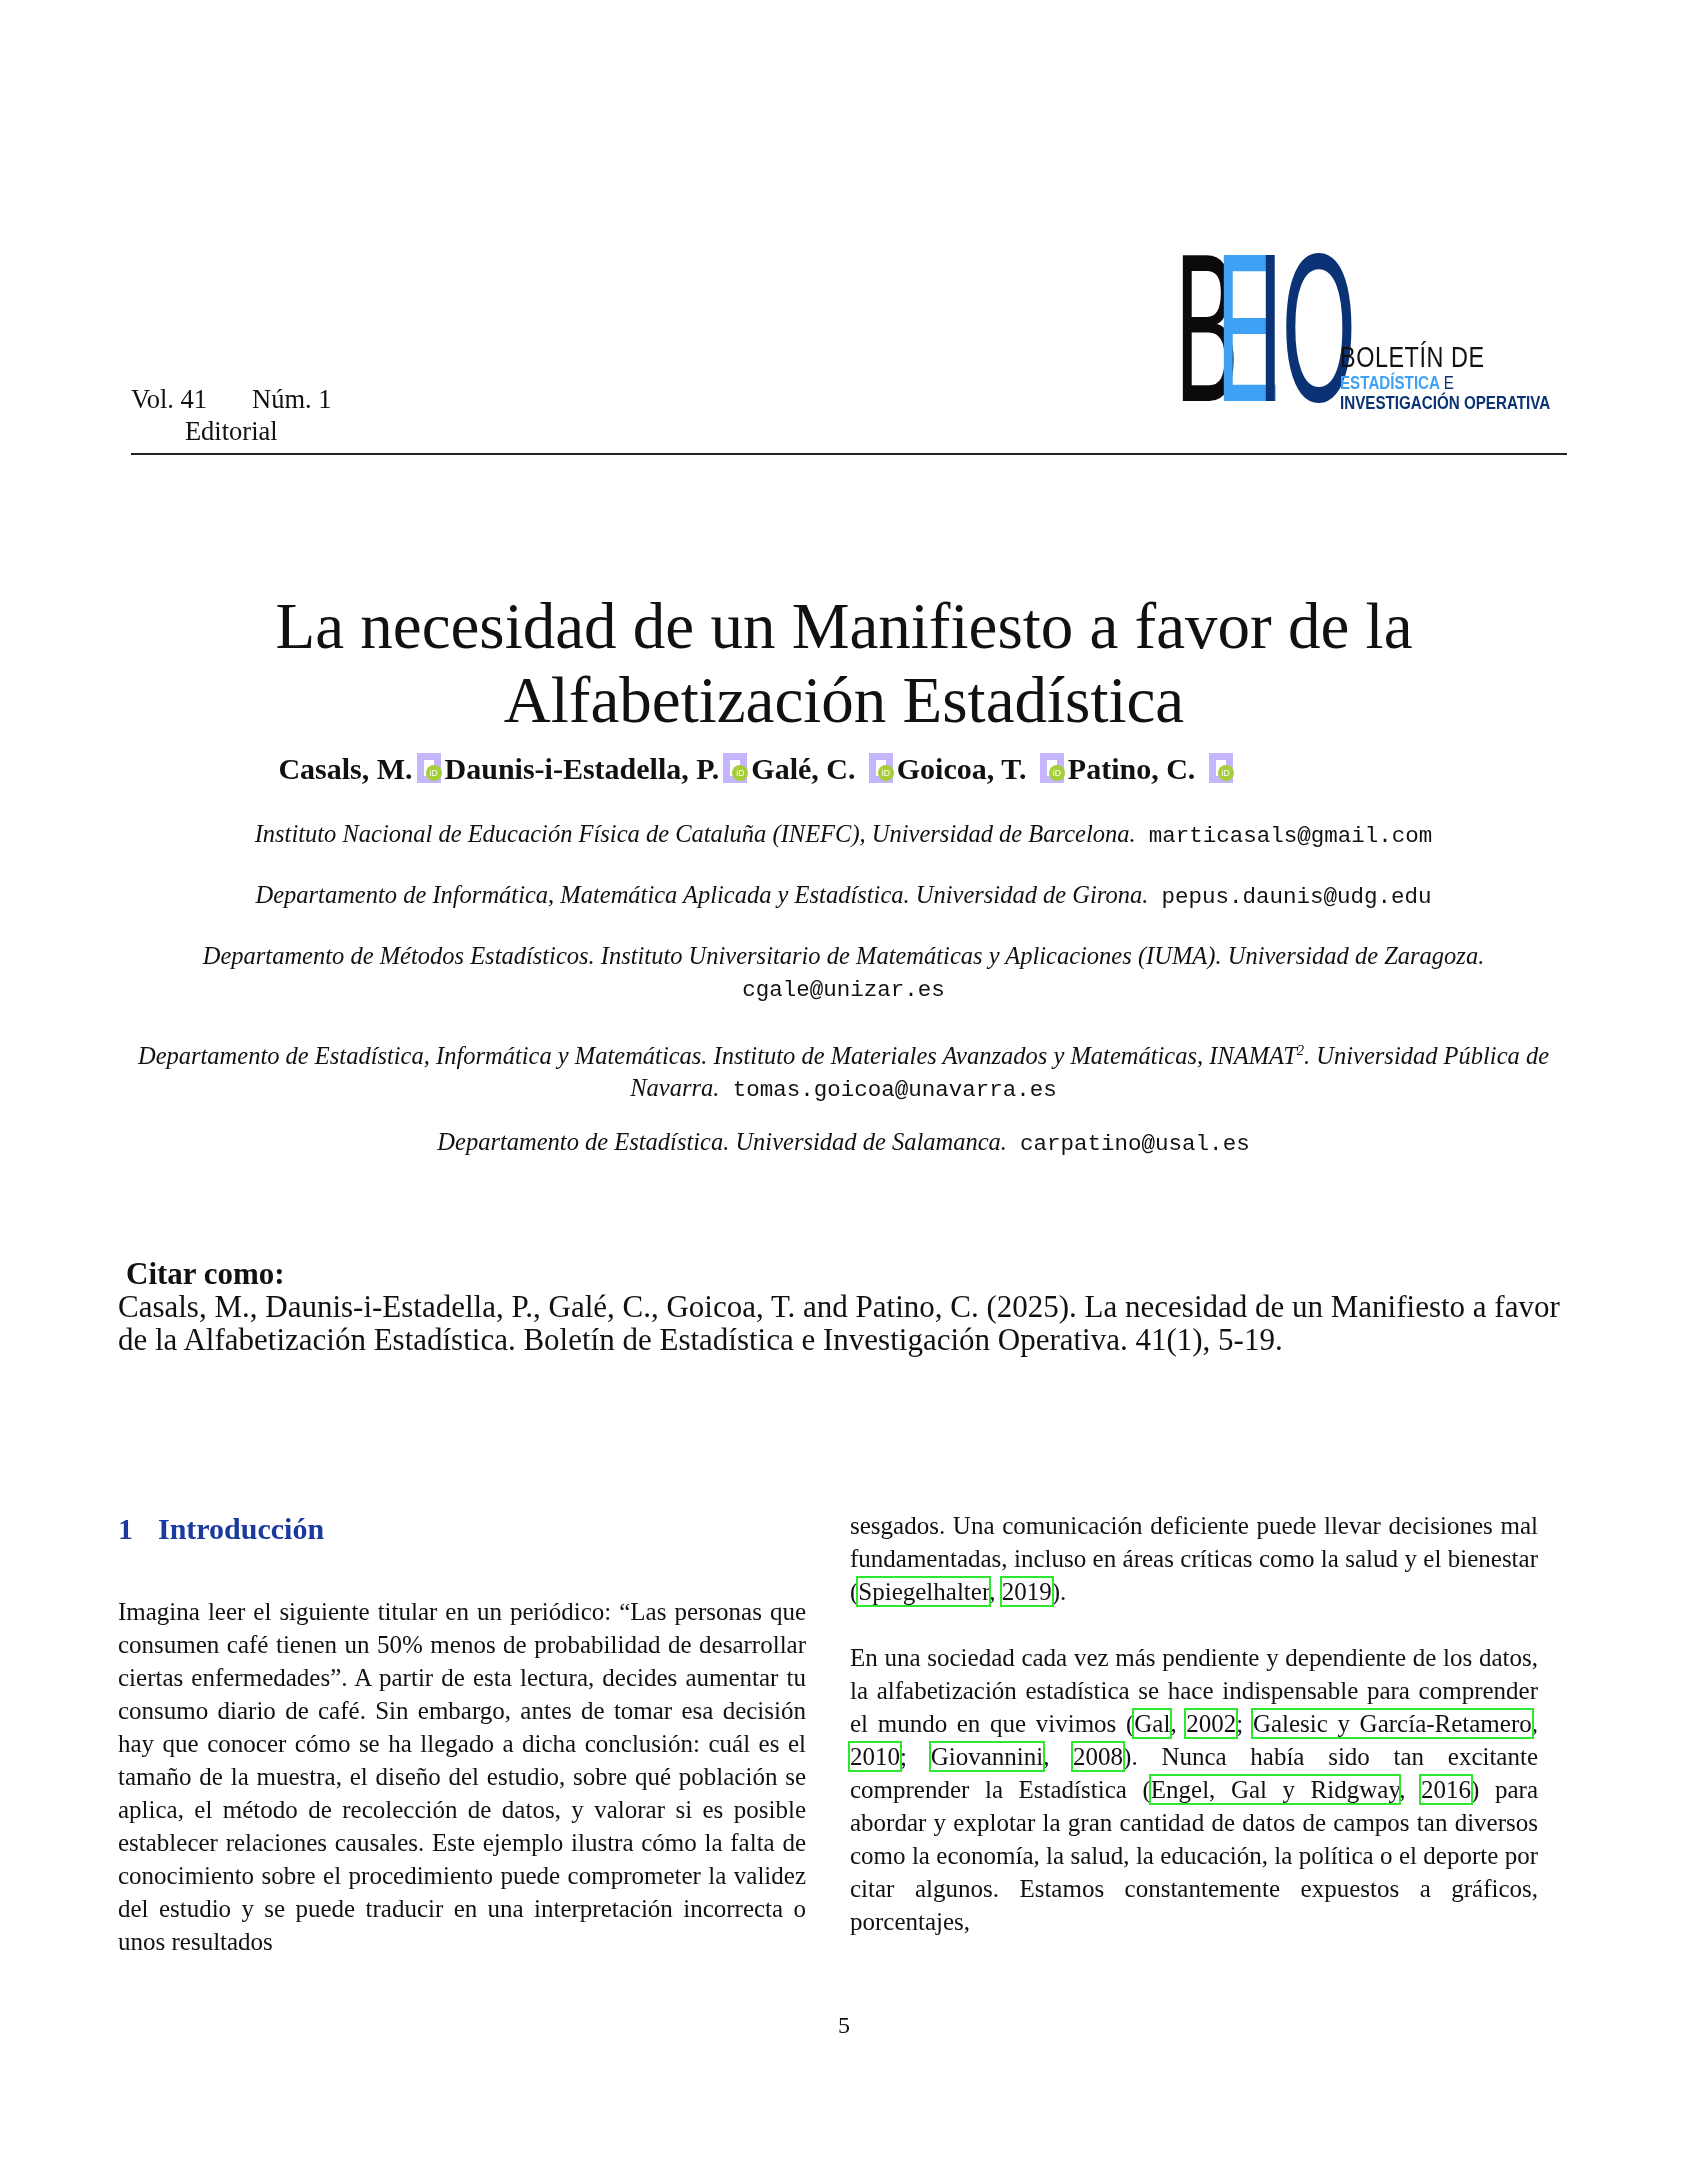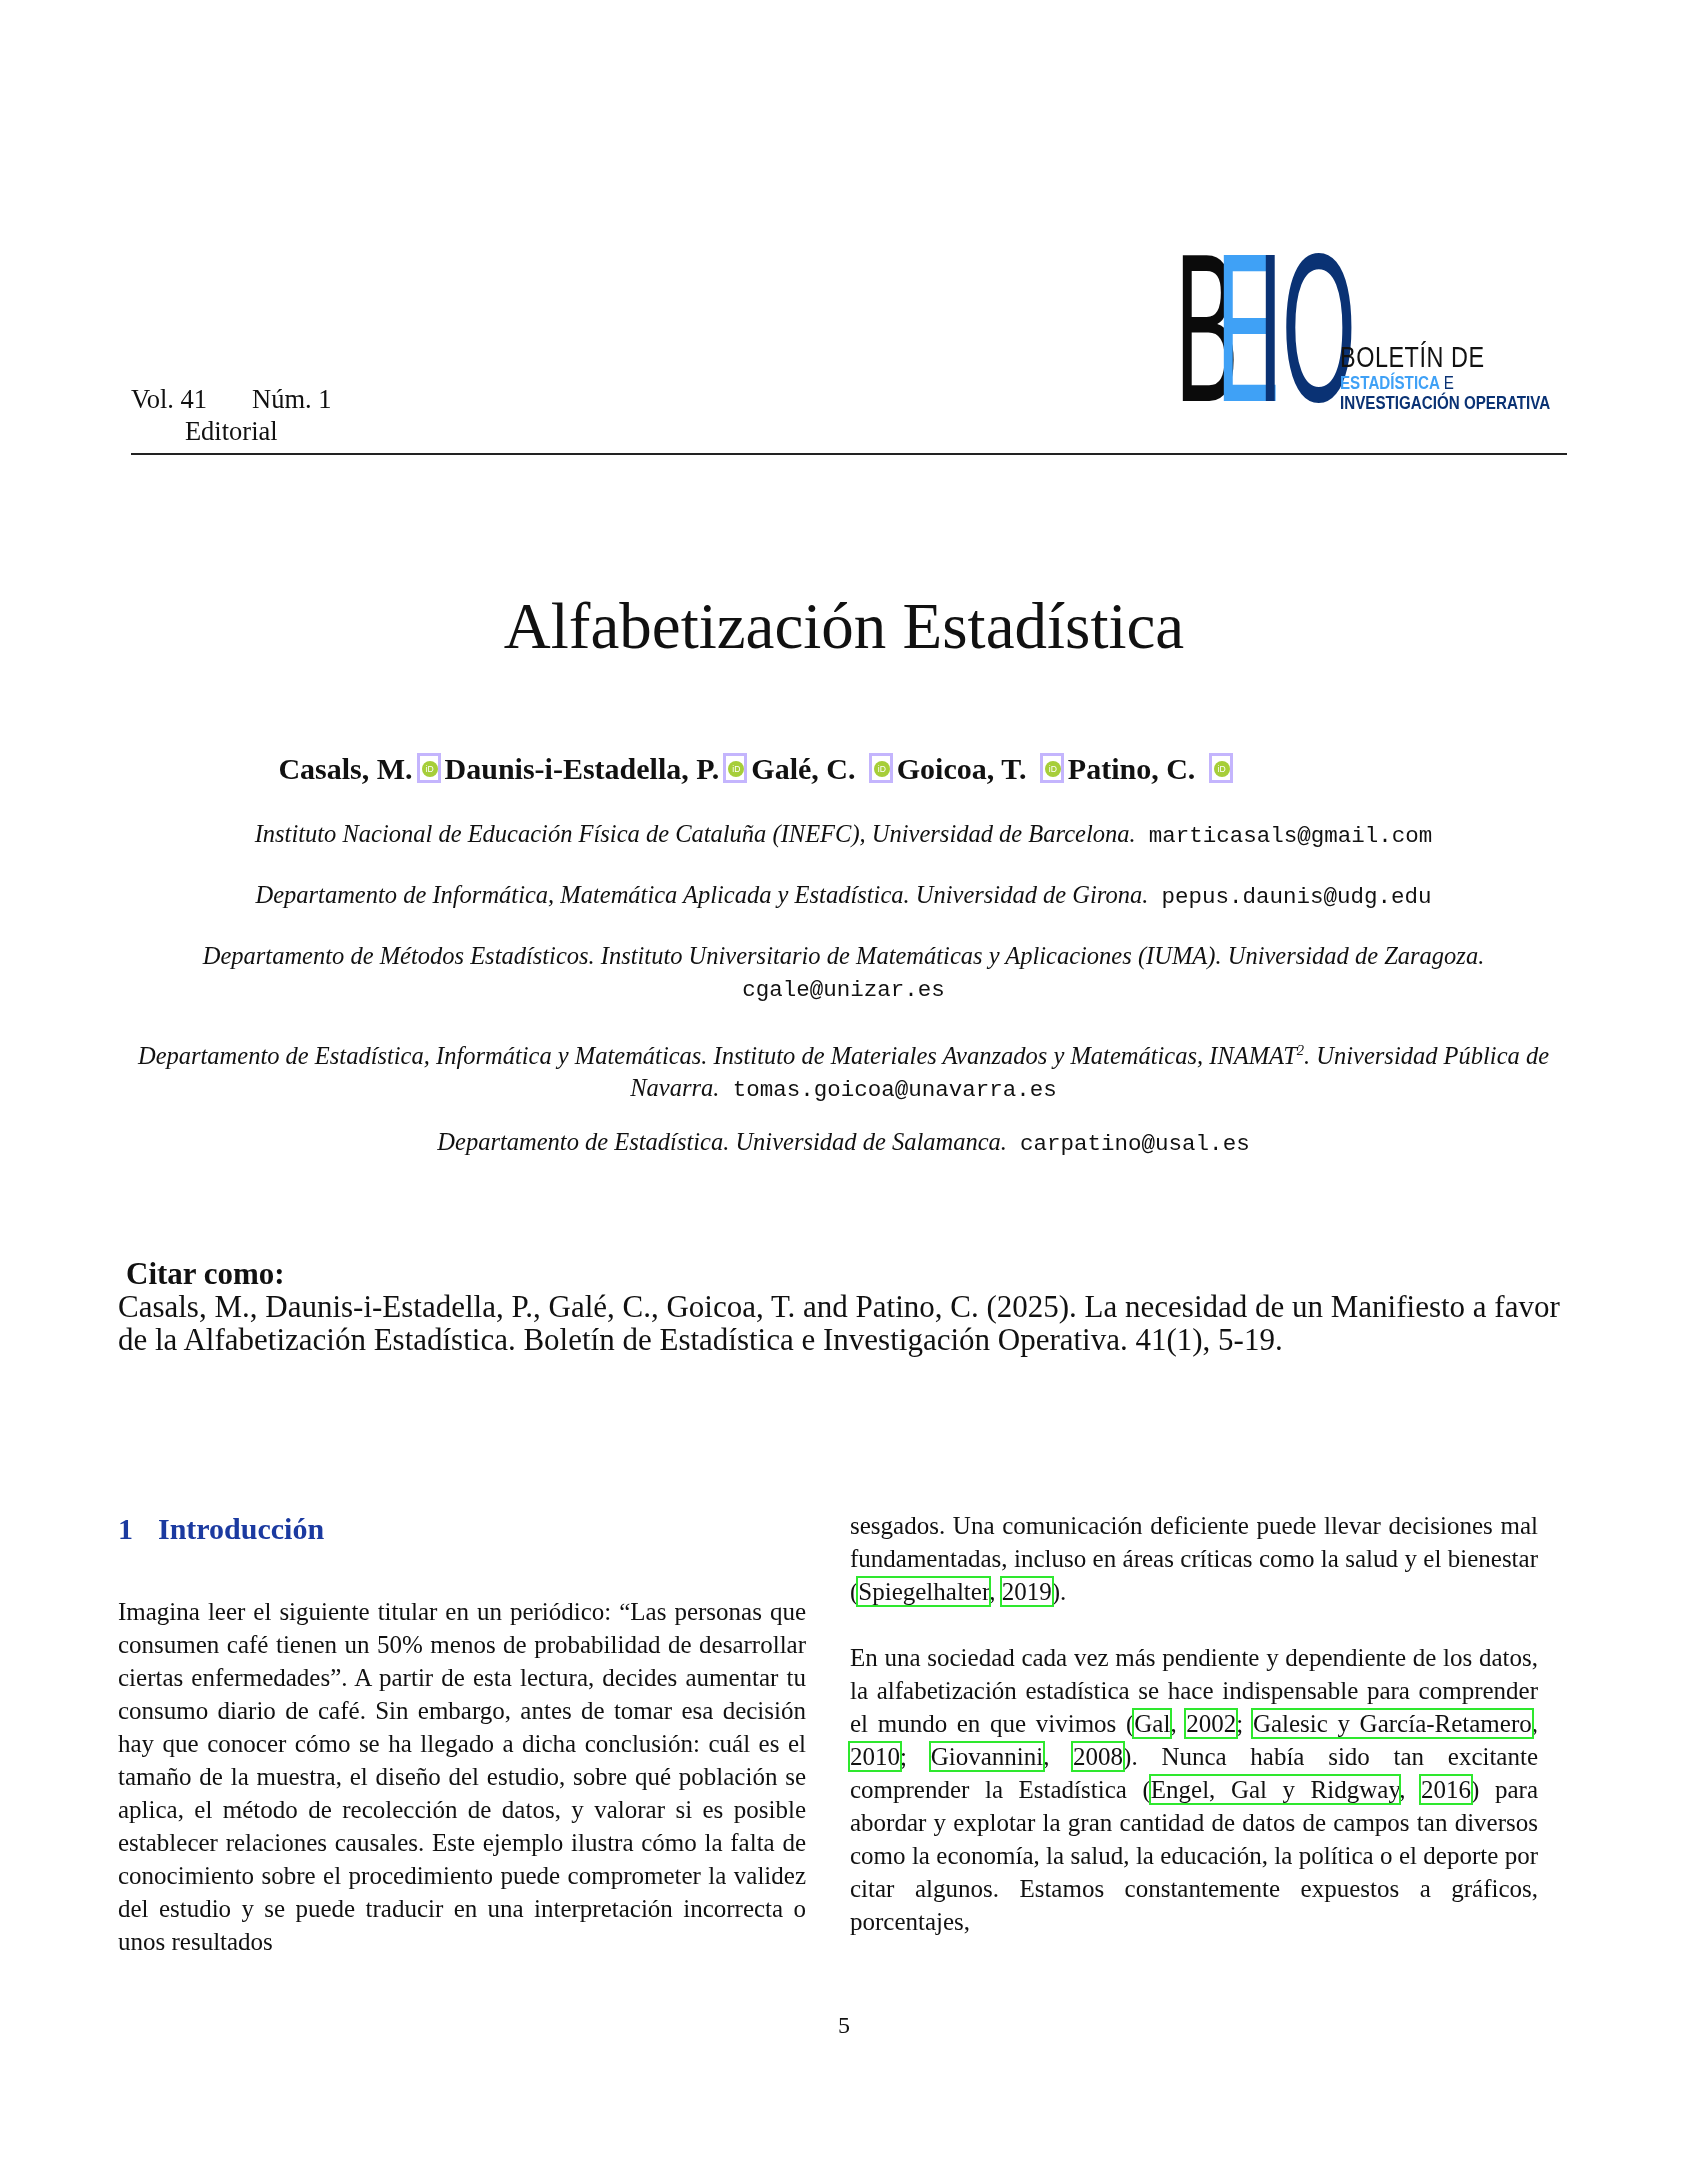--- a/index.html
+++ b/index.html
@@ -27,21 +27,21 @@
   .logo .line2 .e2 { color: #0a3274; font-weight: 400; }
   .logo .line3 { position: absolute; left: 165px; top: 150px; font-family: "Liberation Sans", "DejaVu Sans", sans-serif;
                  font-size: 18.5px; font-weight: 700; color: #0a3274; transform: scaleX(0.82); transform-origin: left top; white-space: nowrap; }
 
   
   .title { left: 0; width: 1688px; top: 589px; text-align: center; font-size: 65px; line-height: 74px; font-weight: 400; }
 
   
   .authors { left: 0; width: 1515px; top: 749px; text-align: center; font-size: 30px; font-weight: 700; line-height: 40px; }
   .author { display: inline; }
-  .orcid-box { display: inline-block; vertical-align: -4px; width: 24px; height: 30px; border: 3px solid #c4b5fd;
+  .orcid-box { display: inline-block; vertical-align: -4px; width: 24px; height: 30px; border: 7px solid #c4b5fd;
                box-sizing: border-box; margin: 0 4px 0 4px; position: relative; }
   .orcid-dot { position: absolute; left: 2px; top: 5.3px; width: 16px; height: 16px; border-radius: 50%; background: #a6ce39;
                color: #fff; font-family: "Liberation Sans", sans-serif; font-size: 8.6px; font-weight: 400; line-height: 16px; text-align: center; }
   .gap { display: inline-block; width: 9.3px; }
 
   
   .affil { left: 99px; width: 1489px; text-align: center; font-size: 24.5px; line-height: 32px; font-style: italic; }
   .affil .mail { font-family: "Liberation Mono", "DejaVu Sans Mono", monospace; font-style: normal; font-size: 22.5px; margin-left: 13.2px; }
   .affil sup { font-size: 14.6px; }
 
@@ -76,20 +76,21 @@
   <span class="big e">E</span>
   <span class="big io">IO</span>
   <div class="line1">BOLETÍN DE</div>
   <div class="line2"><span>ESTADÍSTICA</span> <span class="e2">E</span></div>
   <div class="line3">INVESTIGACIÓN OPERATIVA</div>
 </div>
 
 <div class="abs header-rule"></div>
 
 <div class="abs title">
+  <div>La necesidad de un Manifiesto a favor de la</div>
   <div>Alfabetización Estadística</div>
 </div>
 
 <div class="abs authors">
   <span class="author">Casals, M.</span><span class="orcid-box"><span class="orcid-dot">iD</span></span><span class="author">Daunis-i-Estadella, P.</span><span class="orcid-box"><span class="orcid-dot">iD</span></span><span class="author">Galé, C.</span><span class="gap"></span><span class="orcid-box"><span class="orcid-dot">iD</span></span><span class="author">Goicoa, T.</span><span class="gap"></span><span class="orcid-box"><span class="orcid-dot">iD</span></span><span class="author">Patino, C.</span><span class="gap"></span><span class="orcid-box"><span class="orcid-dot">iD</span></span>
 </div>
 
 <div class="abs affil" style="top:818px;">
   <span>Instituto Nacional de Educación Física de Cataluña (INEFC), Universidad de Barcelona.</span><span class="mail">marticasals@gmail.com</span>
 </div>

